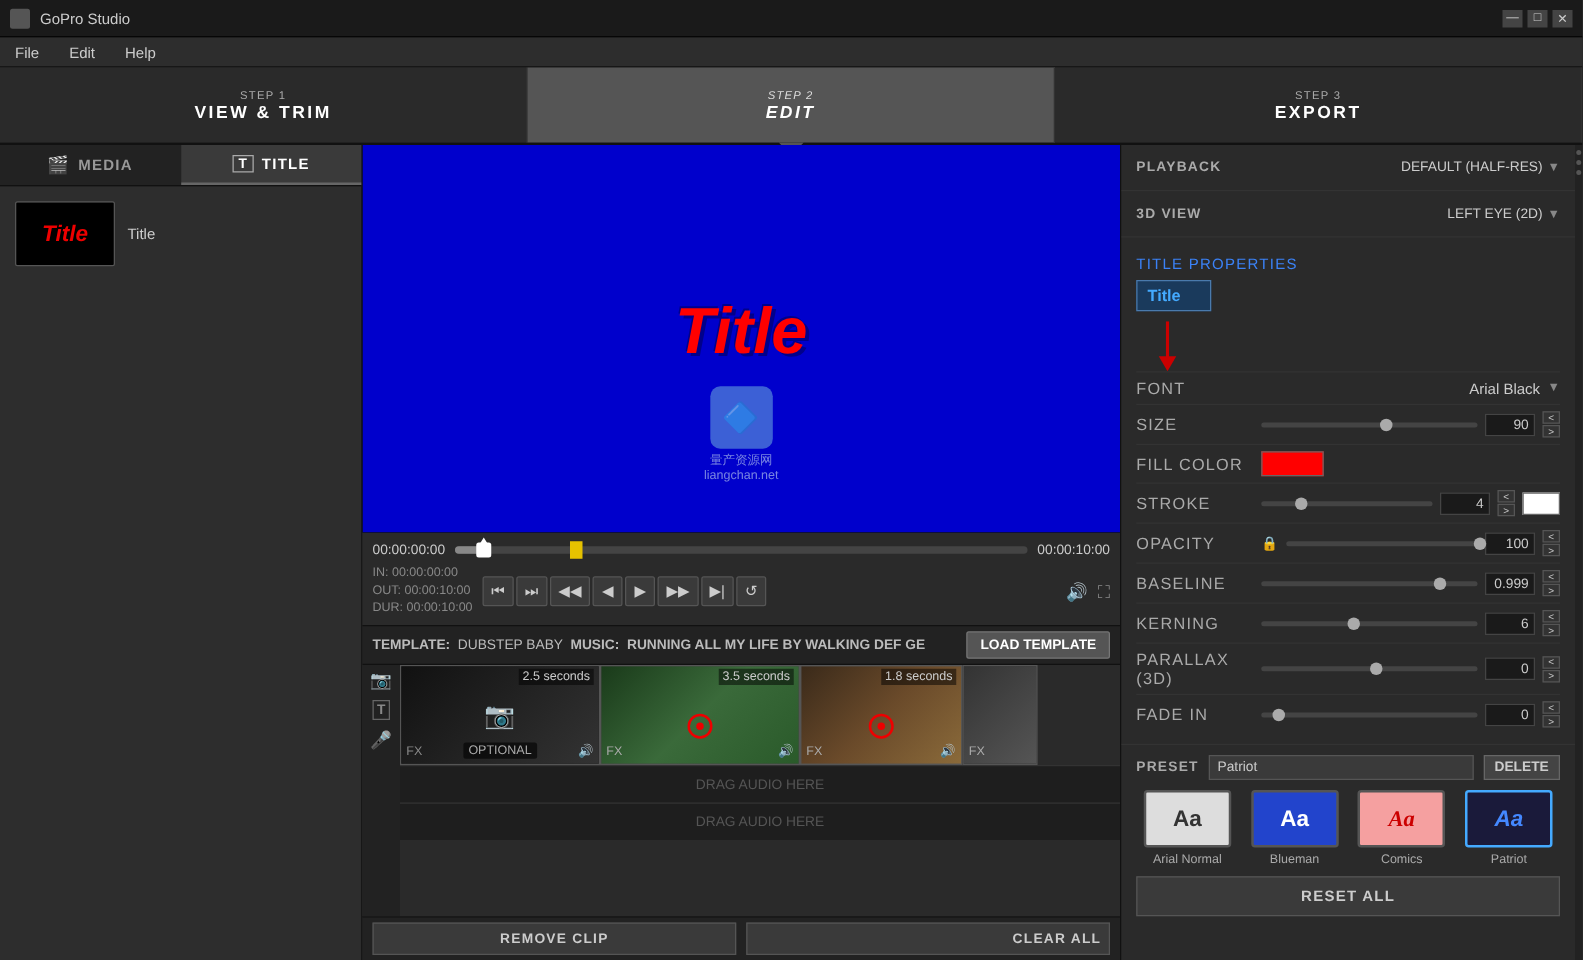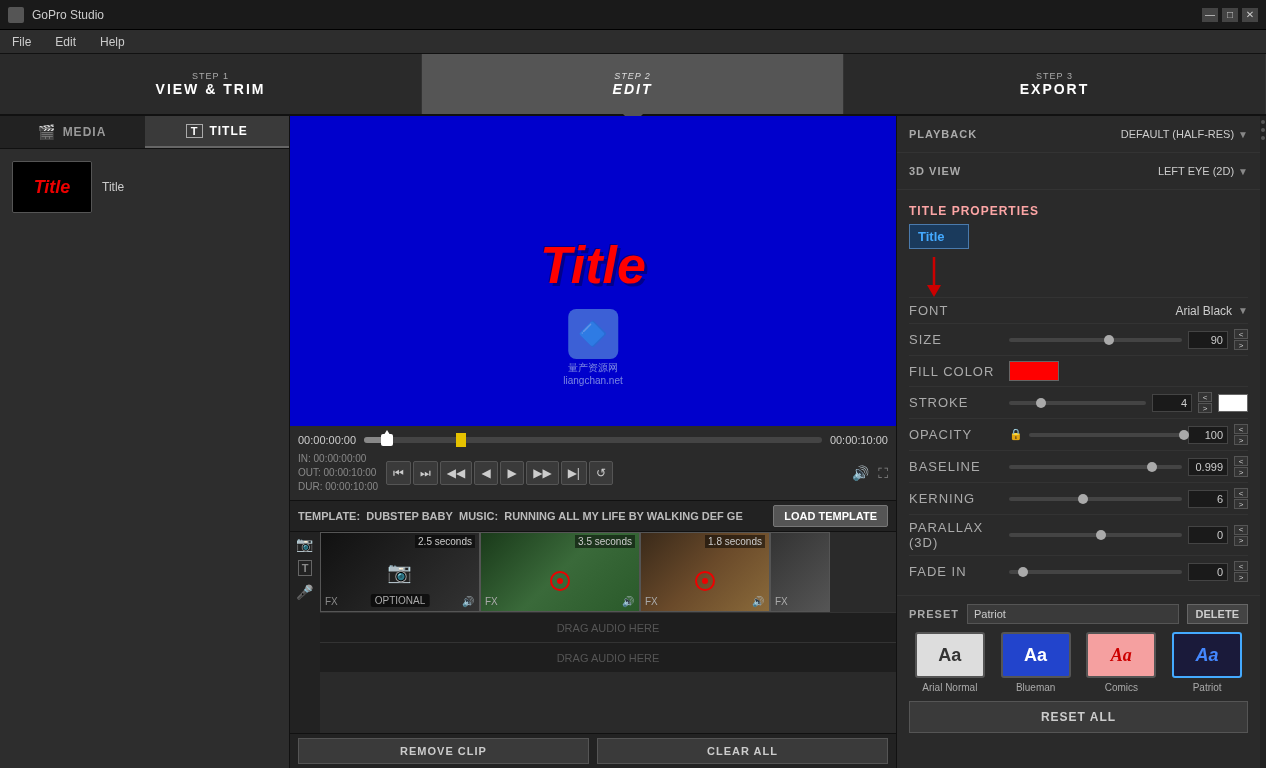--- a/index.html
+++ b/index.html
@@ -433,21 +433,21 @@
     .panel-dropdown {
       display: flex;
       align-items: center;
       gap: 4px;
       cursor: pointer;
     }
     .panel-dropdown-arrow { color: #888; font-size: 10px; }
 
     
     .title-props { padding: 8px 12px; }
-    .props-header { color: #fca5a5; font-size: 12px; font-weight: bold; letter-spacing: 1px; padding: 6px 0; }
+    .props-header { color: #3b82f6; font-size: 12px; font-weight: normal; letter-spacing: 1px; padding: 6px 0; }
     .title-input-box {
       background: #1a3a5c;
       border: 1px solid #4a7aac;
       padding: 4px 8px;
       color: #4af;
       font-size: 13px;
       font-weight: bold;
       font-family: Arial, sans-serif;
       margin-bottom: 8px;
       display: inline-block;
@@ -726,21 +726,21 @@
         </div>
         <div class="ctrl-spacer"></div>
         <span style="color:#888; font-size:14px;">🔊</span>
         <span style="color:#888; font-size:14px; cursor:pointer;">⛶</span>
       </div>
     </div>
 
     <div class="template-bar">
       <span class="template-text">
         <span>TEMPLATE:</span>
-        &nbsp;<span style="color:#bbb;font-weight:bold;">DUBSTEP BABY</span>
+        &nbsp;<span style="color:#bbb;font-weight:normal;">DUBSTEP BABY</span>
         &nbsp;<span>MUSIC:</span>
         &nbsp;<span style="color:#bbb;font-weight:bold;">RUNNING ALL MY LIFE BY WALKING DEF GE</span>
       </span>
       <button class="load-template-btn">LOAD TEMPLATE</button>
     </div>
 
     <div class="clips-area">
       <div class="clips-left-controls">
         <span class="clips-icon">📷</span>
         <span class="clips-icon" style="border:1px solid #666; padding:1px 3px; font-size:11px; font-weight:bold;">T</span>
@@ -786,21 +786,21 @@
           <span>DRAG AUDIO HERE</span>
         </div>
         <div class="audio-row">
           <span>DRAG AUDIO HERE</span>
         </div>
       </div>
     </div>
 
     <div style="display:flex; background:#222; border-top:1px solid #111; padding:4px 8px; gap:8px;">
       <button style="flex:1; background:#3a3a3a; border:1px solid #555; color:#ccc; padding:6px; font-size:11px; font-weight:bold; cursor:pointer; letter-spacing:1px;">REMOVE CLIP</button>
-      <button style="flex:1; background:#3a3a3a; border:1px solid #555; color:#ccc; padding:6px; font-size:11px; font-weight:bold; cursor:pointer; letter-spacing:1px;">CLEAR ALL</button>
+      <button style="flex:1; background:#3a3a3a; border:1px solid #555; color:#ccc; padding:6px; font-size:11px; font-weight:bold; cursor:pointer; letter-spacing:1px;text-align:right;">CLEAR ALL</button>
     </div>
   </div>
 
   <div class="right-panel">
     <div style="display:flex; flex:1; overflow:hidden;">
       <div class="right-panel-scroll">
 
         <div class="panel-section">
           <div class="panel-row">
             <span class="panel-label">PLAYBACK</span>

